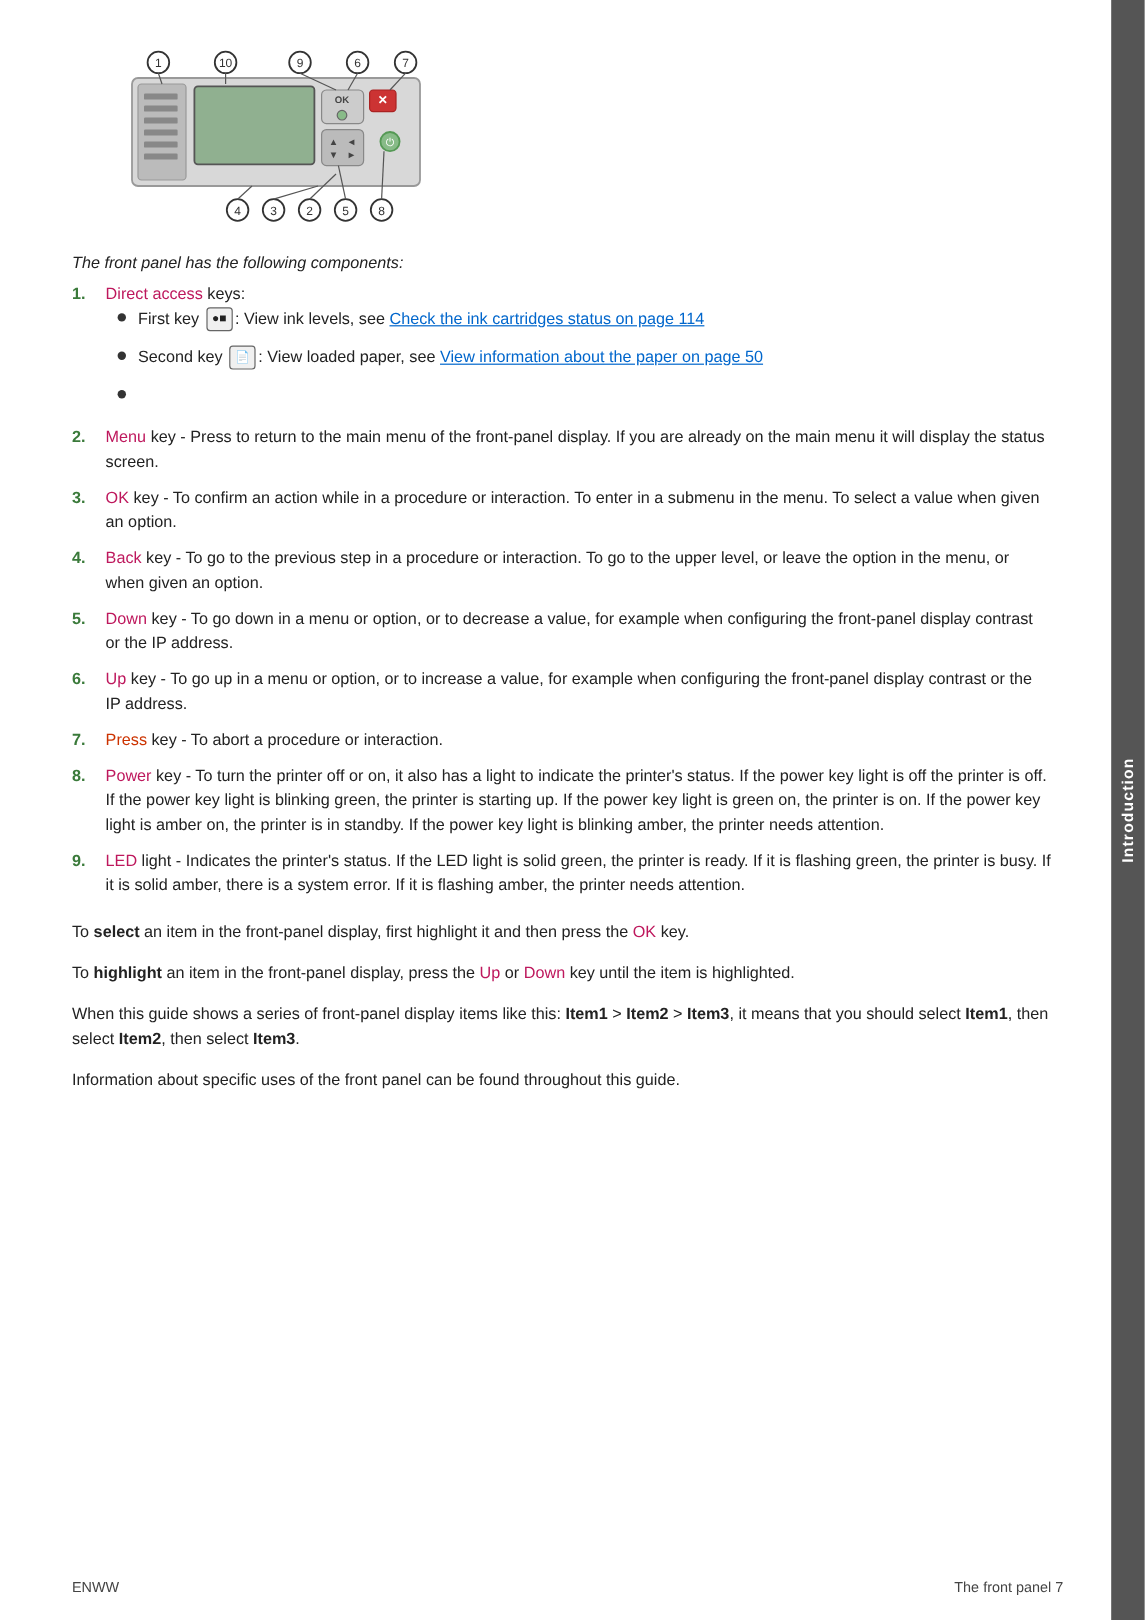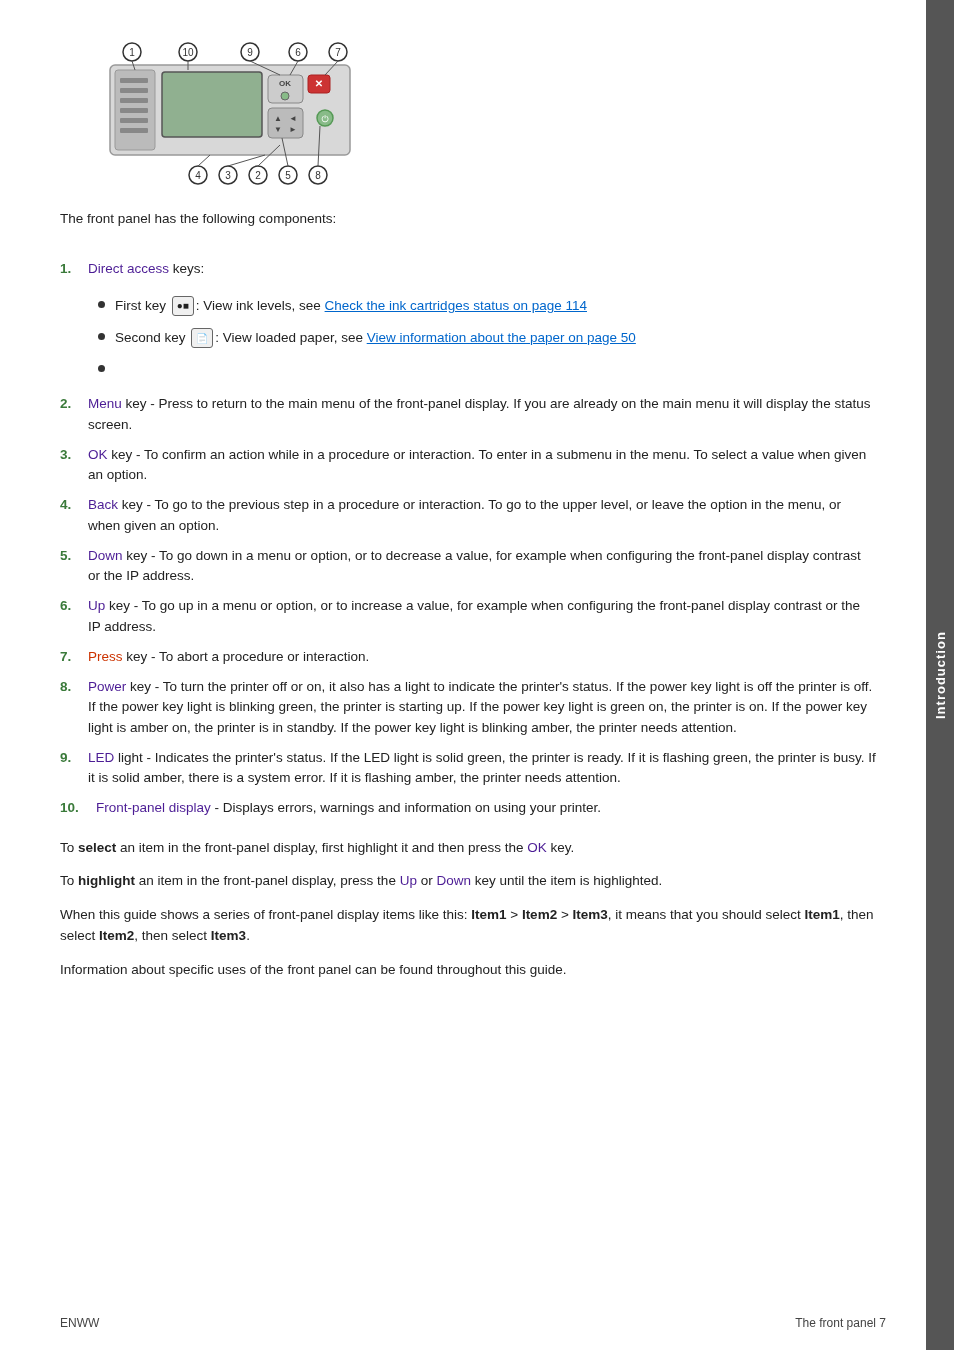--- a/index.html
+++ b/index.html
@@ -49,22 +49,23 @@
       left: 60px;
       right: 40px;
       display: flex;
       justify-content: space-between;
       font-size: 12px;
       color: #444;
     }
 
     
     .intro-text {
-      margin-bottom: 30px;
+      margin-bottom: 6px;
       line-height: 1.5;
+      font-style: italic;
     }
 
     .item-list {
       list-style: none;
       padding-left: 0;
       margin-bottom: 0;
     }
 
     .item-list > li {
       margin-bottom: 10px;
@@ -83,21 +84,21 @@
     .item-number.green { color: #3a7a3a; }
 
     .item-content {
       flex: 1;
     }
 
     
     .sub-list {
       list-style: none;
       padding-left: 10px;
-      margin-top: 16px;
+      margin-top: 0;
     }
 
     .sub-list li {
       display: flex;
       align-items: flex-start;
       margin-bottom: 12px;
       line-height: 1.5;
     }
 
     .bullet {
@@ -122,21 +123,21 @@
       border: 1.5px solid #666;
       border-radius: 3px;
       padding: 1px 3px;
       font-size: 11px;
       background: #f0f0f0;
       margin: 0 2px;
       vertical-align: middle;
       min-width: 22px;
       min-height: 20px;
     }
-    .kw-cyan { color: #4c1d95; font-weight: normal; }
+    .kw-cyan { color: #be185d; font-weight: normal; }
     .kw-red { color: #cc3300; font-weight: normal; }
 
     .bold { font-weight: bold; }
 
     
     .diagram-wrap {
       margin: 0 0 16px 20px;
     }
 
     .section-text {
@@ -309,26 +310,20 @@
         </div>
       </li>
 
       <li>
         <span class="item-number green">9.</span>
         <div class="item-content">
           <span class="kw-cyan">LED</span> light - Indicates the printer's status. If the LED light is solid green, the printer is ready. If it is flashing green, the printer is busy. If it is solid amber, there is a system error. If it is flashing amber, the printer needs attention.
         </div>
       </li>
 
-      <li class="item-10">
-        <span class="item-number green" style="min-width:36px;">10.</span>
-        <div class="item-content">
-          <span class="kw-cyan">Front-panel display</span> - Displays errors, warnings and information on using your printer.
-        </div>
-      </li>
 
     </ol>
 
     <div style="margin-top: 18px;">
 
       <p class="section-text">
         To <span class="bold">select</span> an item in the front-panel display, first highlight it and then press the <span class="kw-cyan">OK</span> key.
       </p>
 
       <p class="section-text">

